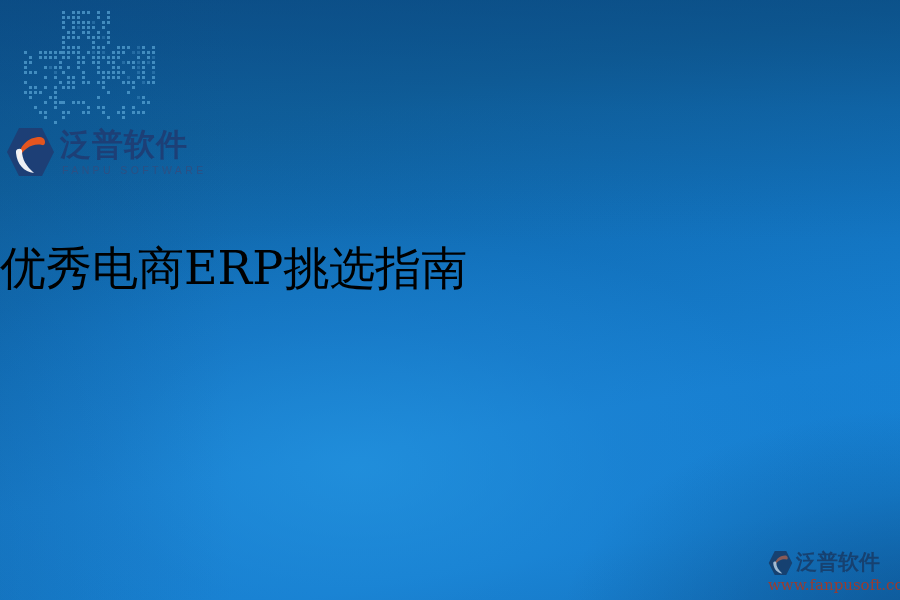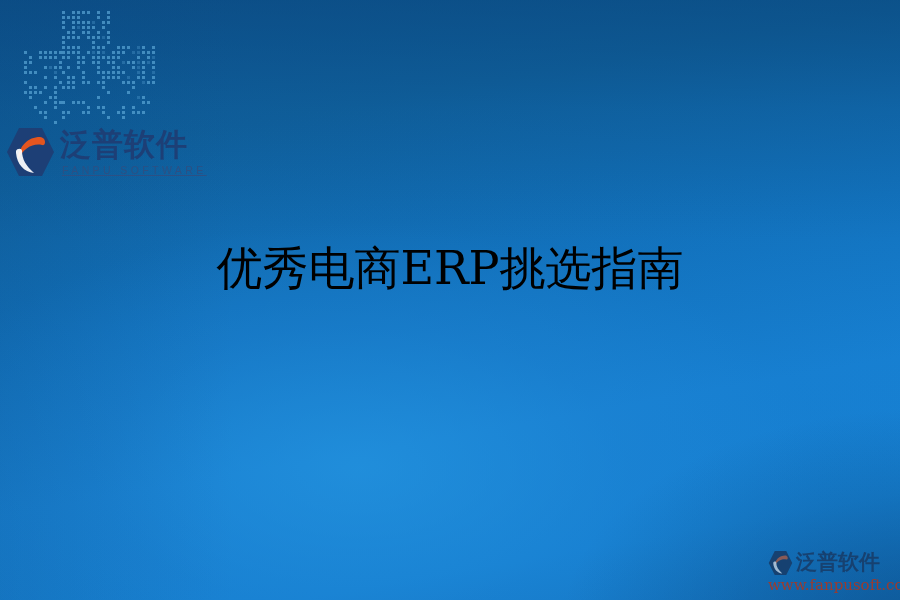--- a/index.html
+++ b/index.html
@@ -106,30 +106,29 @@
     line-height: 1.05;
   }
   .logo-en {
     font-family: "Liberation Sans", sans-serif;
     font-size: 10.5px;
     font-weight: 400;
     color: #2c5084;
     letter-spacing: 3.4px;
     margin-top: 4px;
     margin-left: 2px;
-    text-decoration: underline;
   }
 
   
   .headline {
     position: absolute;
     left: 0;
     right: 0;
     top: 238px;
-    text-align: center;
+    text-align: left;
     font-family: "DejaVu Serif", "Liberation Serif", serif;
     color: #000000;
     font-size: 46px;
     line-height: 1.33;
     letter-spacing: 0px;
     font-weight: 400;
   }
   .headline .hl-line { display: block; white-space: nowrap; }
 
   

